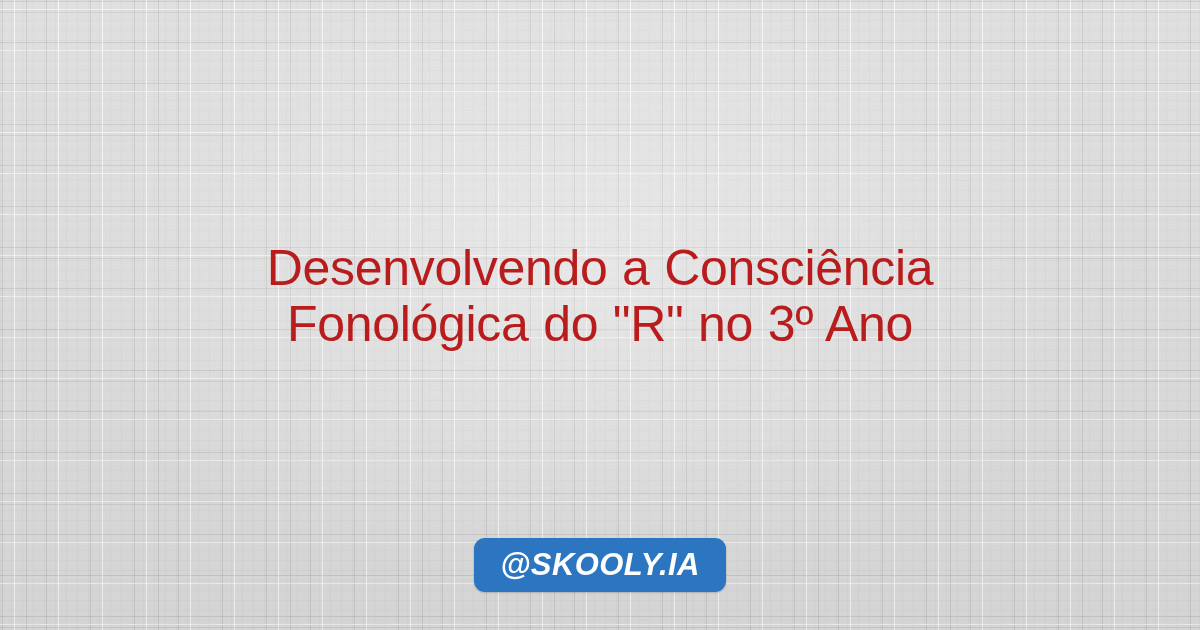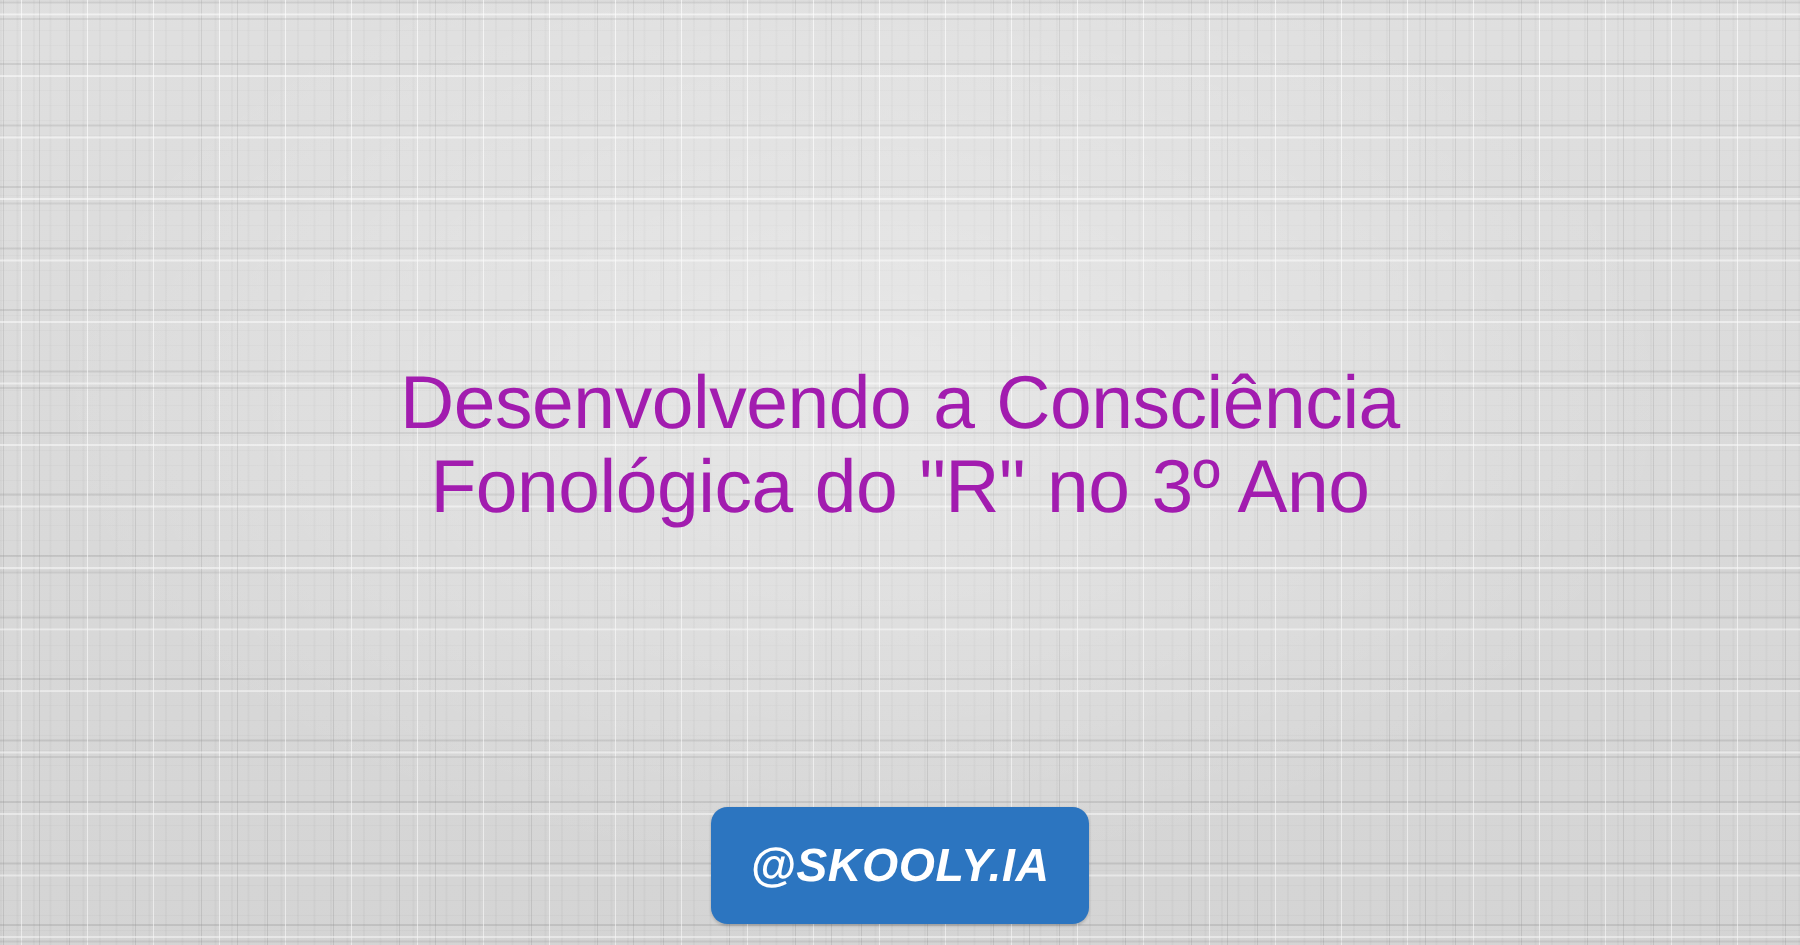--- a/index.html
+++ b/index.html
@@ -79,21 +79,21 @@
   }
 
   
   #title-block {
     position: relative;
     z-index: 2;
     width: 1060px;
     margin: 0;
     padding: 0 0 0 0;
     text-align: center;
-    color: #a21caf;
+    color: #b91c1c;
     font-size: 50px;
     line-height: 1.12;
     font-weight: 400;
     letter-spacing: -0.3px;
     word-spacing: 1px;
     margin-top: -38px;
   }
 
   #title-block .tline {
     display: block;
@@ -109,21 +109,21 @@
     z-index: 3;
     display: flex;
     justify-content: center;
   }
 
   #handle-badge {
     display: inline-flex;
     align-items: center;
     justify-content: center;
     height: 54px;
-    padding: 12px 26px;
+    padding: 0 26px;
     border-radius: 11px;
     background-color: #2c75c0;
     color: #ffffff;
     font-size: 31px;
     font-weight: bold;
     font-style: italic;
     letter-spacing: 0.4px;
     white-space: nowrap;
     box-shadow: 0 1px 2px rgba(0,0,0,0.18);
   }

